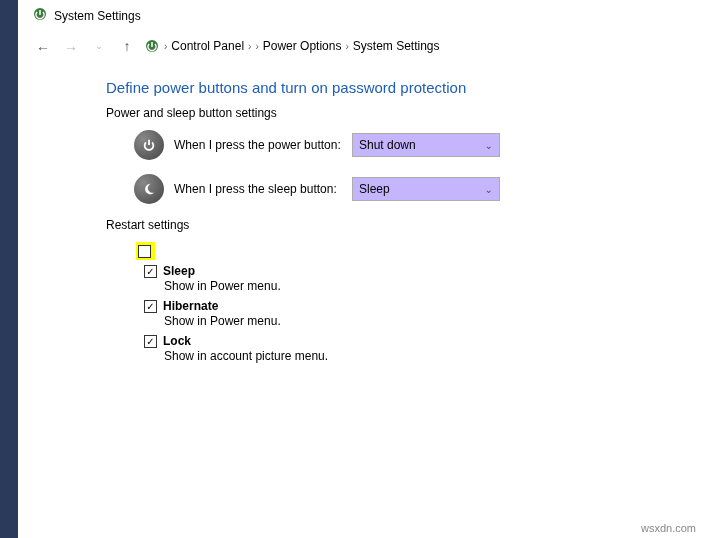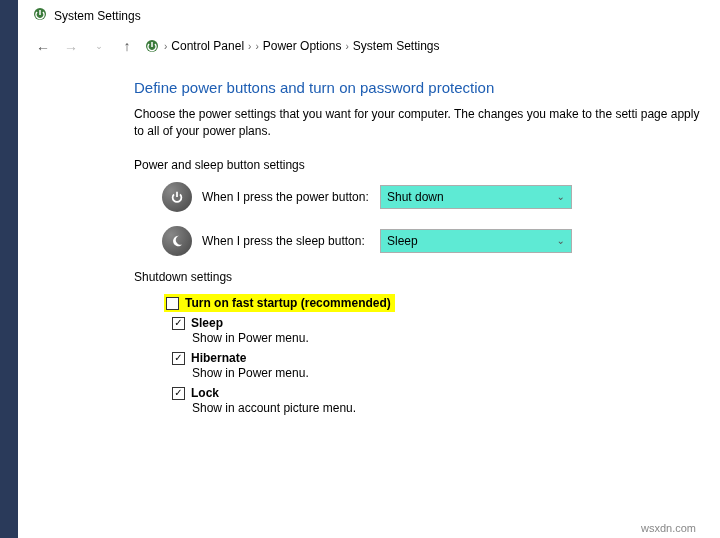--- a/index.html
+++ b/index.html
@@ -42,21 +42,20 @@
     .nav-arrow.disabled { color: #b5b5b5; }
     .nav-up { font-size: 14px; color: #555; }
     .breadcrumb {
       display: flex; align-items: center; gap: 4px;
       font-size: 12px; color: #000;
     }
     .breadcrumb .chev { color: #666; font-size: 10px; }
     .bc-icon svg { width: 16px; height: 16px; vertical-align: middle; }
     .content {
       padding: 12px 20px 0 88px;
-      margin-left: 28px;
     }
     h1.heading {
       color: #1e5eb3;
       font-size: 15px;
       font-weight: 400;
       margin-bottom: 10px;
     }
     .subtext {
       font-size: 12px;
       color: #000;
@@ -83,23 +82,23 @@
     .power-icon svg { width: 14px; height: 14px; stroke: #fff; fill: none; stroke-width: 2; }
     .moon-icon {
       width: 30px; height: 30px;
       border-radius: 50%;
       background: radial-gradient(circle at 30% 30%, #888, #444);
       display: flex; align-items: center; justify-content: center;
     }
     .moon-icon svg { width: 14px; height: 14px; fill: #fff; }
     .row-label { width: 168px; font-size: 12px; }
     .dropdown {
-      width: 192px; height: 24px;
+      width: 148px; height: 24px;
       border: 1px solid #adadad;
-      background: #5eead4;
+      background: #c4b5fd;
       display: flex; align-items: center;
       padding: 0 6px;
       justify-content: space-between;
       font-size: 12px;
     }
     .dropdown .dd-chev { font-size: 10px; color: #555; }
     .shutdown-section { margin-top: 6px; }
     .highlight {
       background: #ffff00;
       padding: 2px 4px 2px 2px;
@@ -172,21 +171,20 @@
       <span class="chev">›</span>
       <span class="chev">›</span>
       <span>Power Options</span>
       <span class="chev">›</span>
       <span>System Settings</span>
     </div>
   </div>
 
   <div class="content">
     <h1 class="heading">Define power buttons and turn on password protection</h1>
-    <p class="subtext">Choose the power settings that you want for your computer. The changes you make to the setti page apply to all of your power plans.</p>
 
     <div class="section-label">Power and sleep button settings</div>
 
     <div class="setting-row">
       <div class="power-icon">
         <svg viewBox="0 0 16 16">
             <path d="M8 2 v6"></path>
             <path d="M4.5 5 a5 5 0 1 0 7 0"></path>
           </svg>
       </div>
@@ -204,26 +202,25 @@
           </svg>
       </div>
       <div class="row-label">When I press the sleep button:</div>
       <div class="dropdown">
         <span>Sleep</span>
         <span class="dd-chev">⌄</span>
       </div>
     </div>
 
     <div class="shutdown-section">
-      <div class="section-label">Shutdown settings</div>
+      <div class="section-label">Restart settings</div>
 
       <div class="chk-row first">
         <span class="highlight" style="display:flex;align-items:center;gap:6px;">
           <span class="checkbox"></span>
-          <span class="chk-label">Turn on fast startup (recommended)</span>
         </span>
       </div>
 
       <div class="chk-row">
         <span class="checkbox checked"></span>
         <span class="chk-label">Sleep</span>
       </div>
       <div class="chk-desc">Show in Power menu.</div>
 
       <div class="chk-row">

